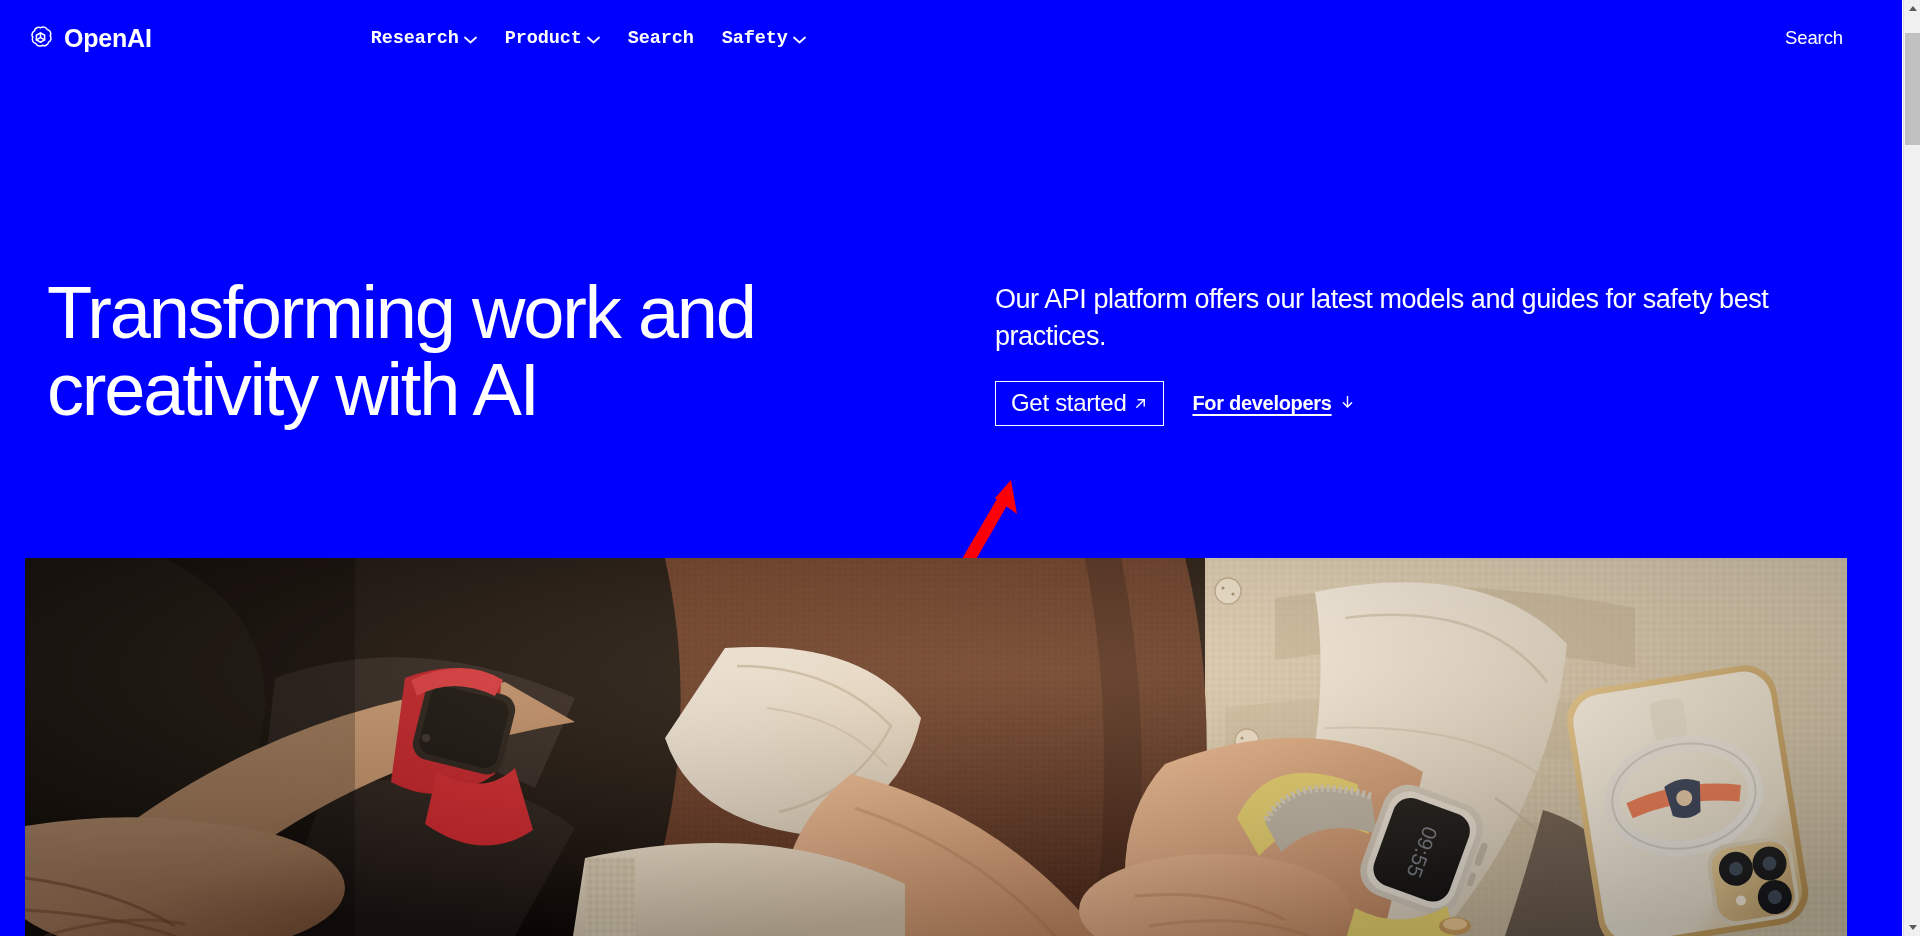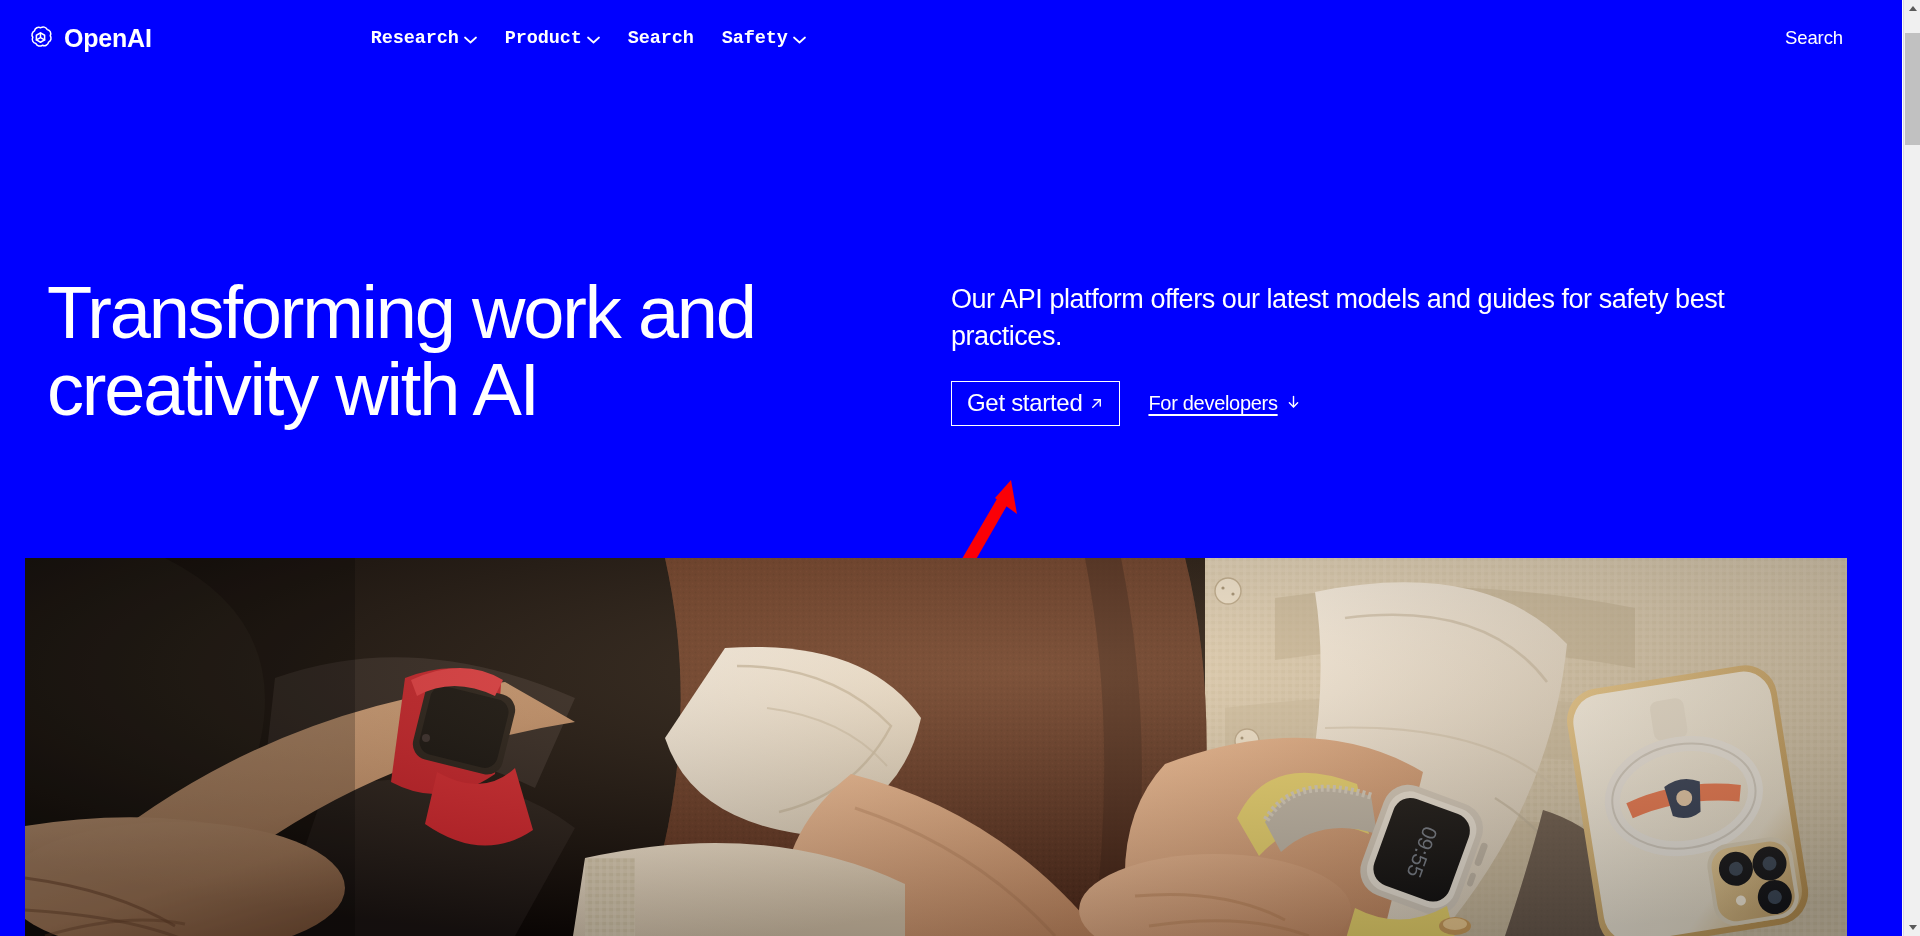--- a/index.html
+++ b/index.html
@@ -59,21 +59,21 @@
   #hero-headline {
     position:absolute; left:24px; top:198px;
     width:880px;
     color:#ffffff;
     font-size:74px;
     font-weight:400;
     line-height:1.045;
     letter-spacing:-2.2px;
   }
   #hero-right {
-    position:absolute; left:928px; top:205px; width:890px;
+    position:absolute; left:972px; top:205px; width:890px;
   }
   #hero-sub {
     color:#ffffff;
     font-size:27px;
     font-weight:400;
     line-height:1.38;
     letter-spacing:-0.45px;
     width:880px;
   }
   #hero-actions {
@@ -87,21 +87,21 @@
     color:#ffffff;
     font-family:"Liberation Sans", sans-serif;
     font-size:24px; font-weight:400;
     letter-spacing:-0.3px;
     padding:8px 15px 9px 15px;
     cursor:pointer;
     line-height:1.1;
   }
   #for-developers-link {
     display:inline-flex; align-items:center; gap:8px;
-    color:#ffffff; font-size:20px; font-weight:400;
+    color:#ffffff; font-size:20px; font-weight:700;
     letter-spacing:-0.3px; cursor:pointer; line-height:1.1;
   }
   #for-developers-label { text-decoration:underline; text-underline-offset:4px; }
 
   
   #annotation-arrow {
     position:absolute; left:900px; top:390px;
     width:140px; height:145px;
     pointer-events:none;
   }

